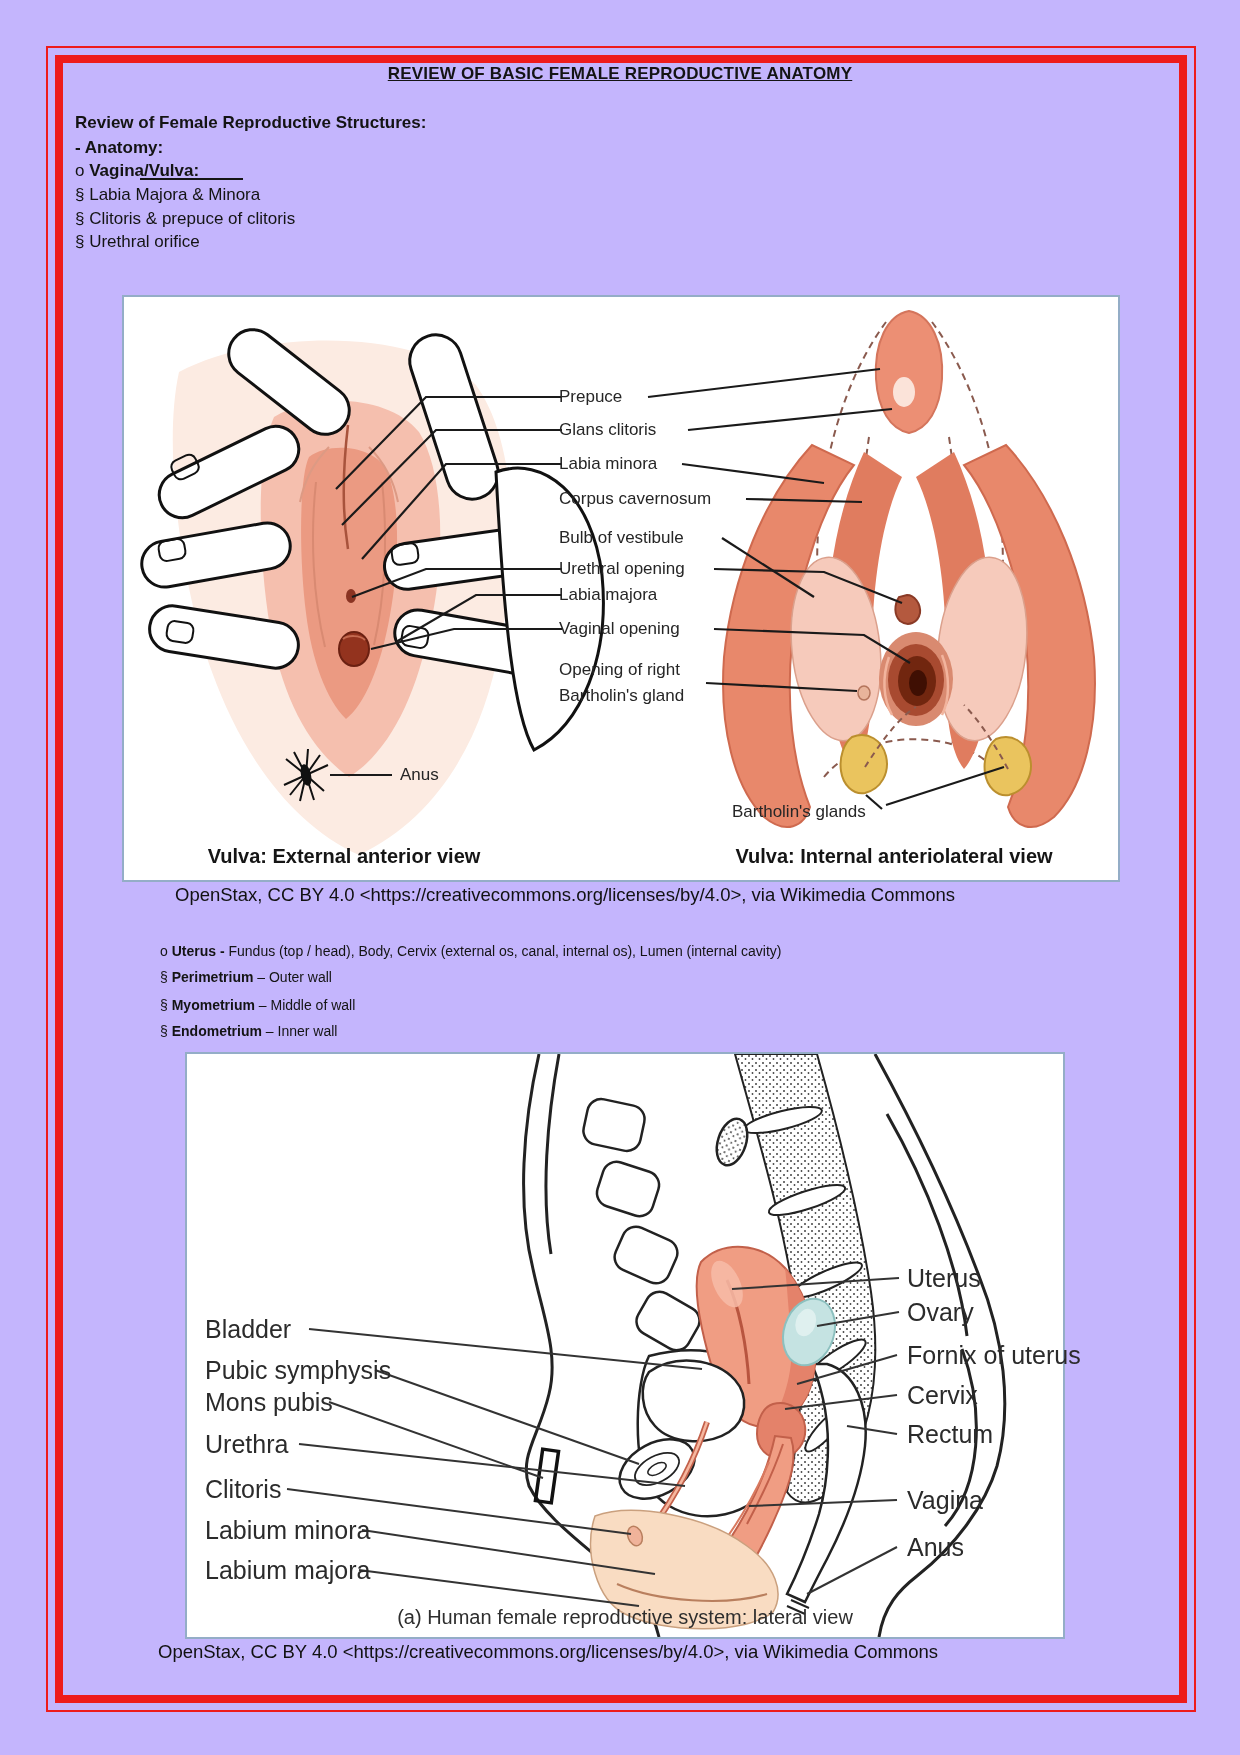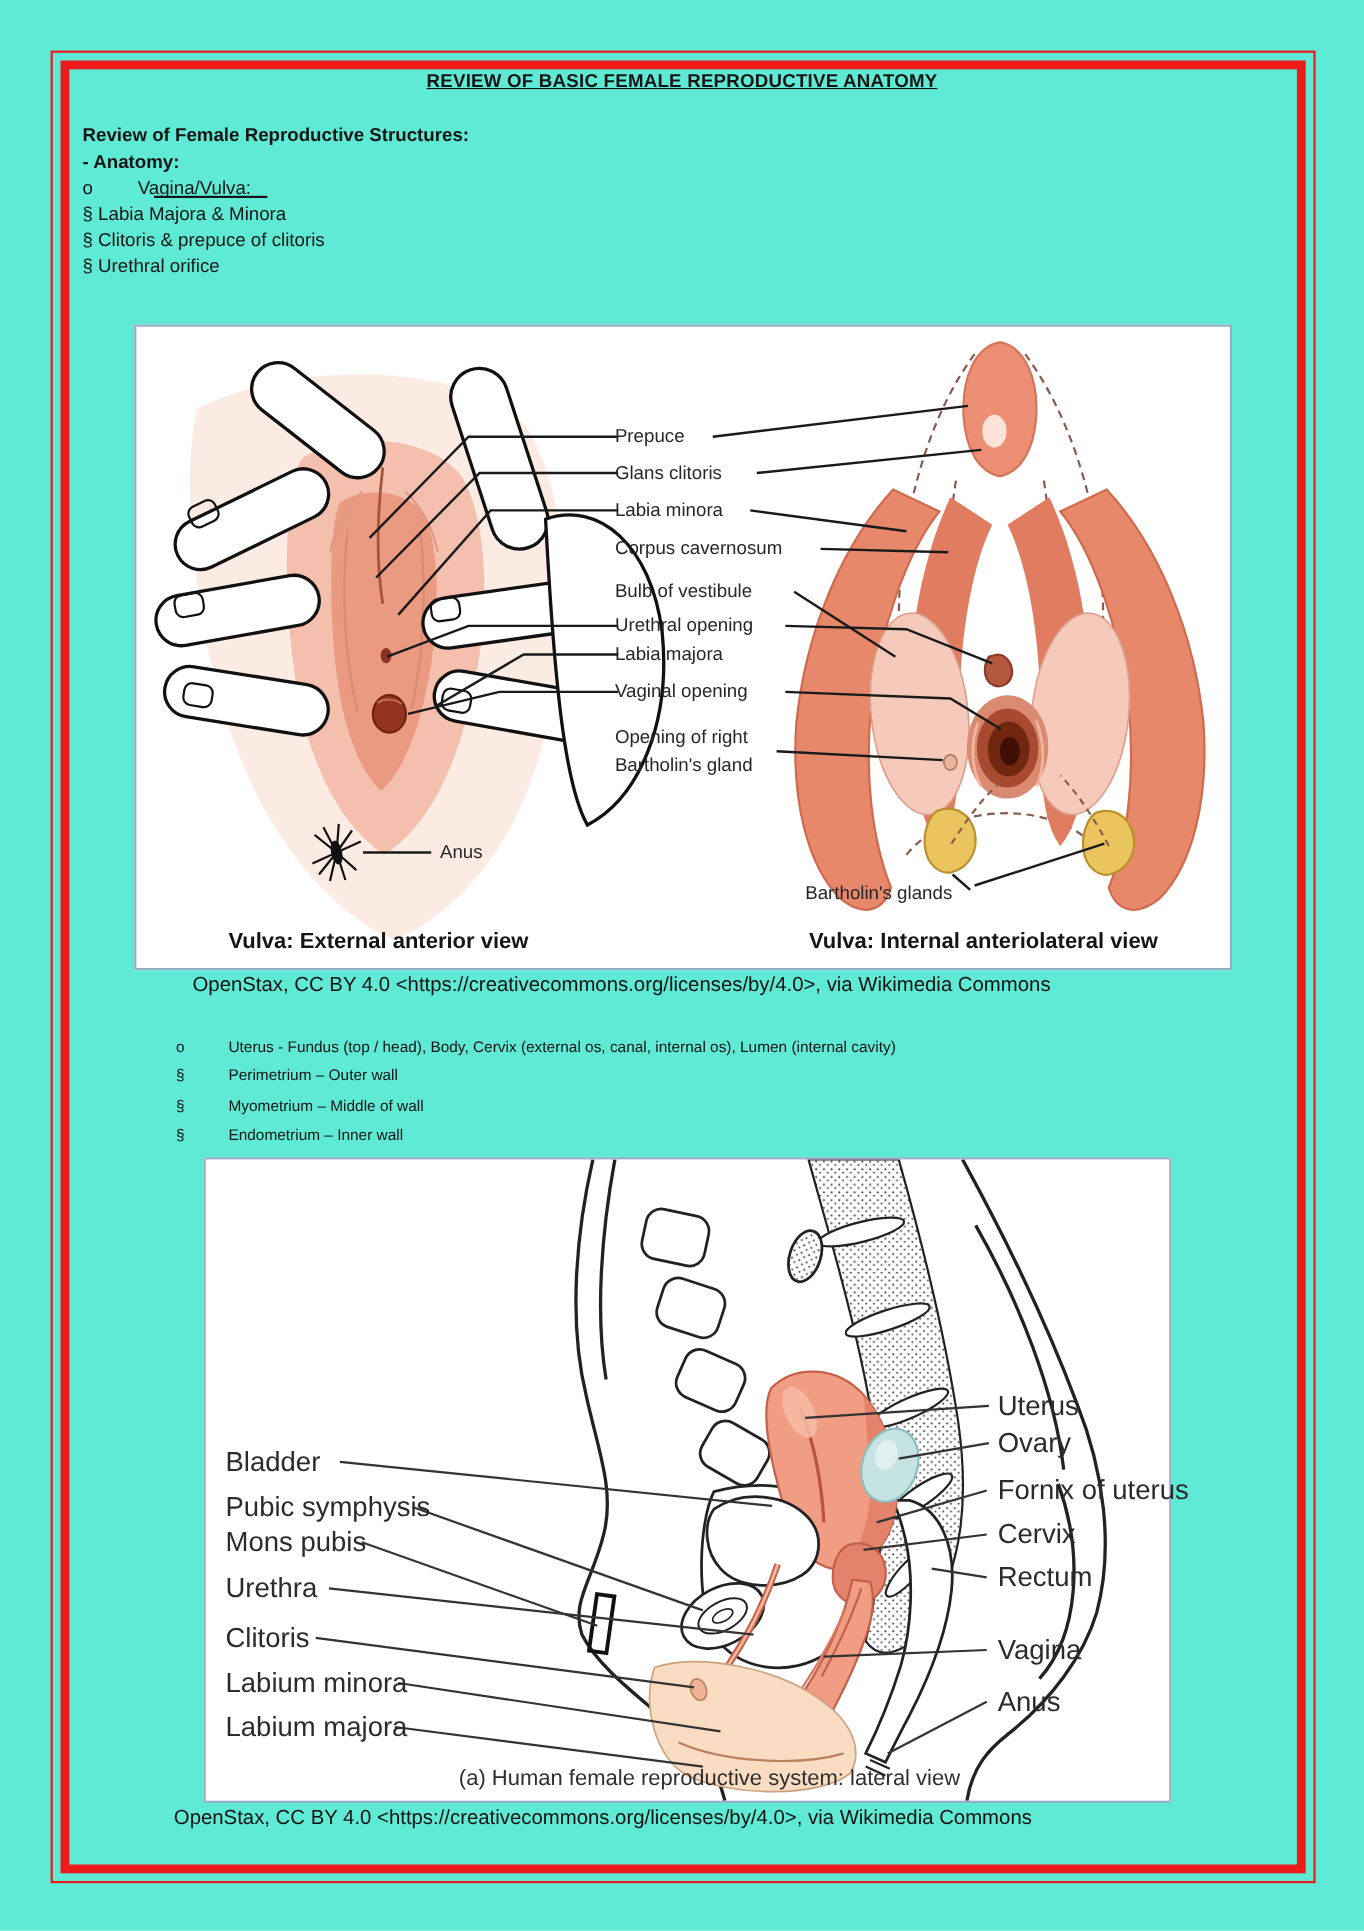--- a/index.html
+++ b/index.html
@@ -1,34 +1,34 @@
 <!DOCTYPE html>
 <html><head>
 <meta charset="utf-8">
 <style>
   html,body{margin:0;padding:0;}
   body{width:1240px;height:1755px;background:#fff;font-family:"Liberation Sans",sans-serif;color:#141414;}
-  .doc{position:relative;width:1240px;height:1755px;background:#5eead4;overflow:hidden;}
+  .doc{position:relative;width:1240px;height:1755px;background:#c4b5fd;overflow:hidden;}
   
   .frame-outer{position:absolute;left:46px;top:46px;right:44px;bottom:43px;border:2.5px solid #ee1b1b;pointer-events:none;}
   .frame-inner{position:absolute;left:55px;top:55px;right:53px;bottom:52px;border:8px solid #ee1b1b;pointer-events:none;}
   .title{position:absolute;left:0;top:64px;width:100%;text-align:center;font-size:17px;font-weight:bold;text-decoration:underline;letter-spacing:.2px;}
   .tline{position:absolute;left:75px;font-size:17px;line-height:21px;white-space:nowrap;}
-  .tline b{font-weight:normal;margin-left:36px;}
+  .tline b{font-weight:bold;}
   .heading{font-weight:bold;}
   .stray-line{position:absolute;left:140px;top:178px;width:103px;height:2px;background:#151515;}
   .figure-box{position:absolute;background:#fff;border:2px solid #94adc7;}
   .fig1{left:122px;top:295px;width:994px;height:583px;}
   .fig2{left:185px;top:1052px;width:876px;height:583px;}
   .figure-box svg{position:absolute;left:0;top:0;}
   .flabel{position:absolute;font-size:17px;color:#262626;white-space:nowrap;line-height:20px;}
   .flabel.wrap{white-space:normal;line-height:26px;}
   .fcaption{position:absolute;font-size:20px;font-weight:bold;color:#151515;text-align:center;}
   .flabel2{position:absolute;font-size:25px;color:#2b2b2b;white-space:nowrap;line-height:22px;}
-  .fig2-caption{position:absolute;left:0;top:552px;width:100%;text-align:center;font-size:20px;color:#2e2e2e;padding-left:20px;}
+  .fig2-caption{position:absolute;left:0;top:552px;width:100%;text-align:center;font-size:20px;color:#2e2e2e;}
   .attrib{position:absolute;font-size:18.5px;color:#111;white-space:nowrap;}
   .mid{font-size:14px;}
 </style>
 </head>
 <body>
 
 <div class="doc">
   <div class="frame-outer"></div>
   <div class="frame-inner"></div>
 

